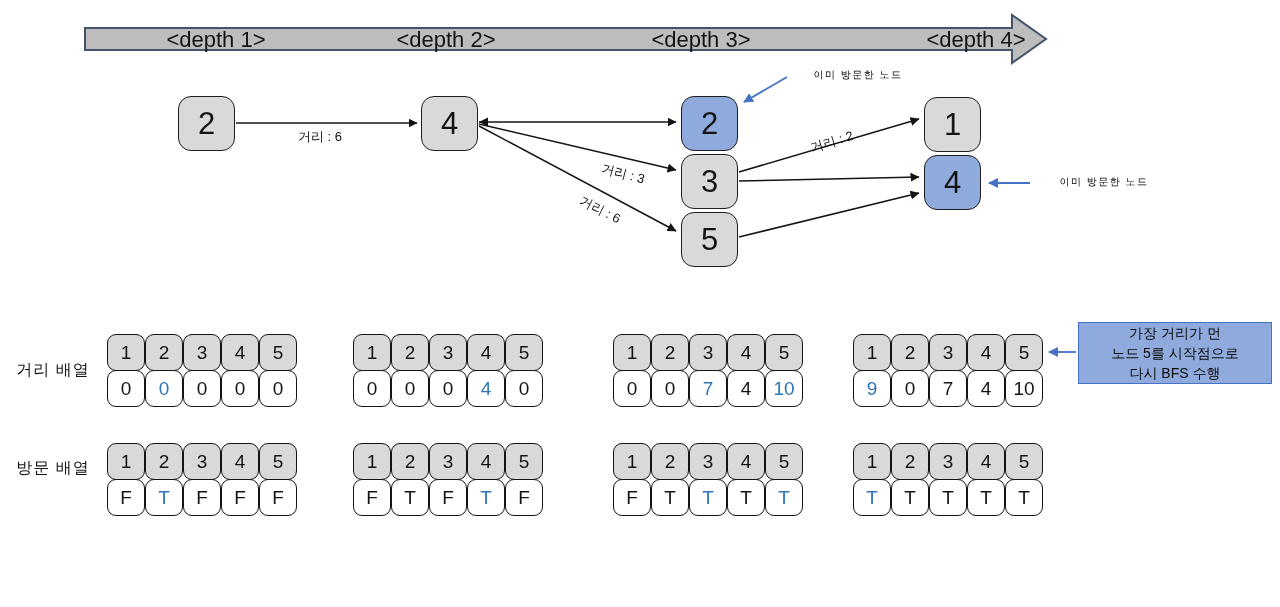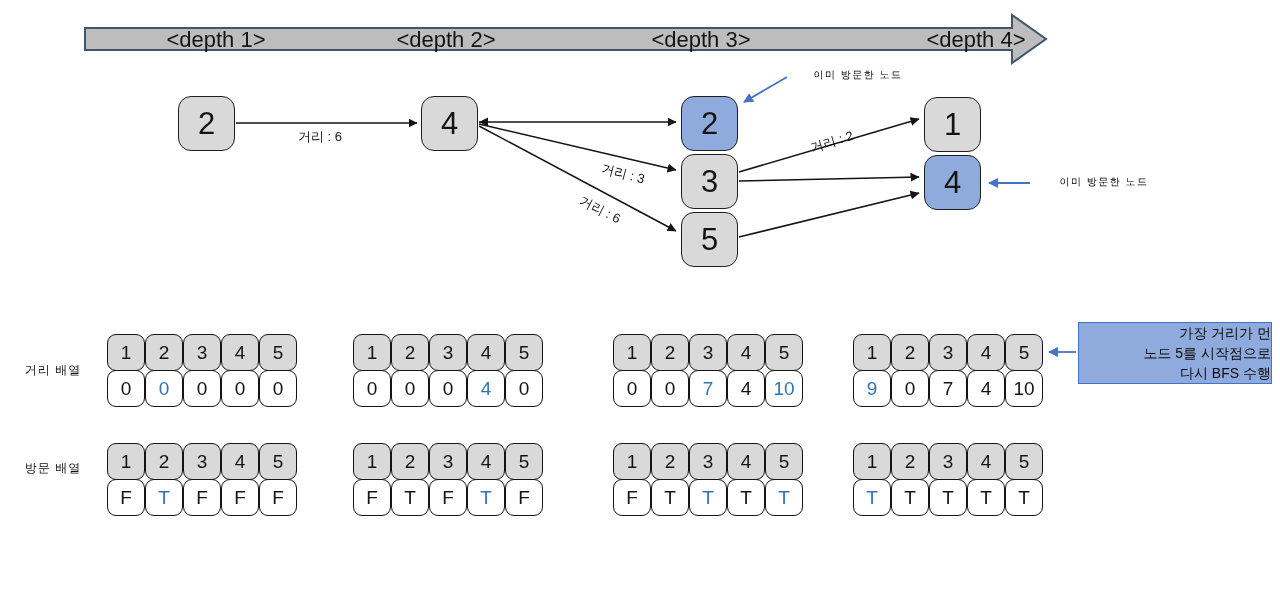--- a/index.html
+++ b/index.html
@@ -9,31 +9,31 @@
   .banner-label{position:absolute;top:26px;width:180px;height:27px;line-height:27px;
                 text-align:center;font-size:22px;color:#141414;}
   .node{position:absolute;width:57px;height:55px;box-sizing:border-box;
         border:1.7px solid #1f1f1f;border-radius:13px;background:#d9d9d9;
         display:flex;align-items:center;justify-content:center;
         font-size:31px;color:#141414;}
   .node-blue{background:#8faadc;}
   .edge-label{position:absolute;font-size:13px;color:#141414;white-space:nowrap;}
   .note{position:absolute;font-size:10px;color:#000000;white-space:nowrap;
         transform:translate(-50%,-50%);letter-spacing:1.5px;}
-  .row-label{position:absolute;font-size:12px;color:#141414;white-space:nowrap;
+  .row-label{position:absolute;font-size:16px;color:#141414;white-space:nowrap;
              transform:translate(-50%,-50%);letter-spacing:1px;}
   .cell{position:absolute;width:38px;height:37px;box-sizing:border-box;
         border:1.8px solid #141414;border-radius:9px;background:#ffffff;
         display:flex;align-items:center;justify-content:center;
         font-size:19px;color:#141414;}
   .cell-header{background:#d9d9d9;}
   .cell-blue{color:#2e75b6;}
   #callout{position:absolute;left:1078px;top:322px;width:194px;height:62px;
            box-sizing:border-box;border:1px solid #4472c4;background:#8faadc;
-           display:flex;flex-direction:column;align-items:flex-end;justify-content:center;
+           display:flex;flex-direction:column;align-items:center;justify-content:center;
            font-size:14px;line-height:20px;color:#0a0a0a;text-align:center;}
 </style>
 </head>
 <body>
 
 <div id="stage">
 
   <svg id="diagram-svg" width="1280" height="607">
     <defs>
       <marker id="ah-black" markerWidth="10" markerHeight="9" refX="8.5" refY="4.5" orient="auto" markerUnits="userSpaceOnUse">

